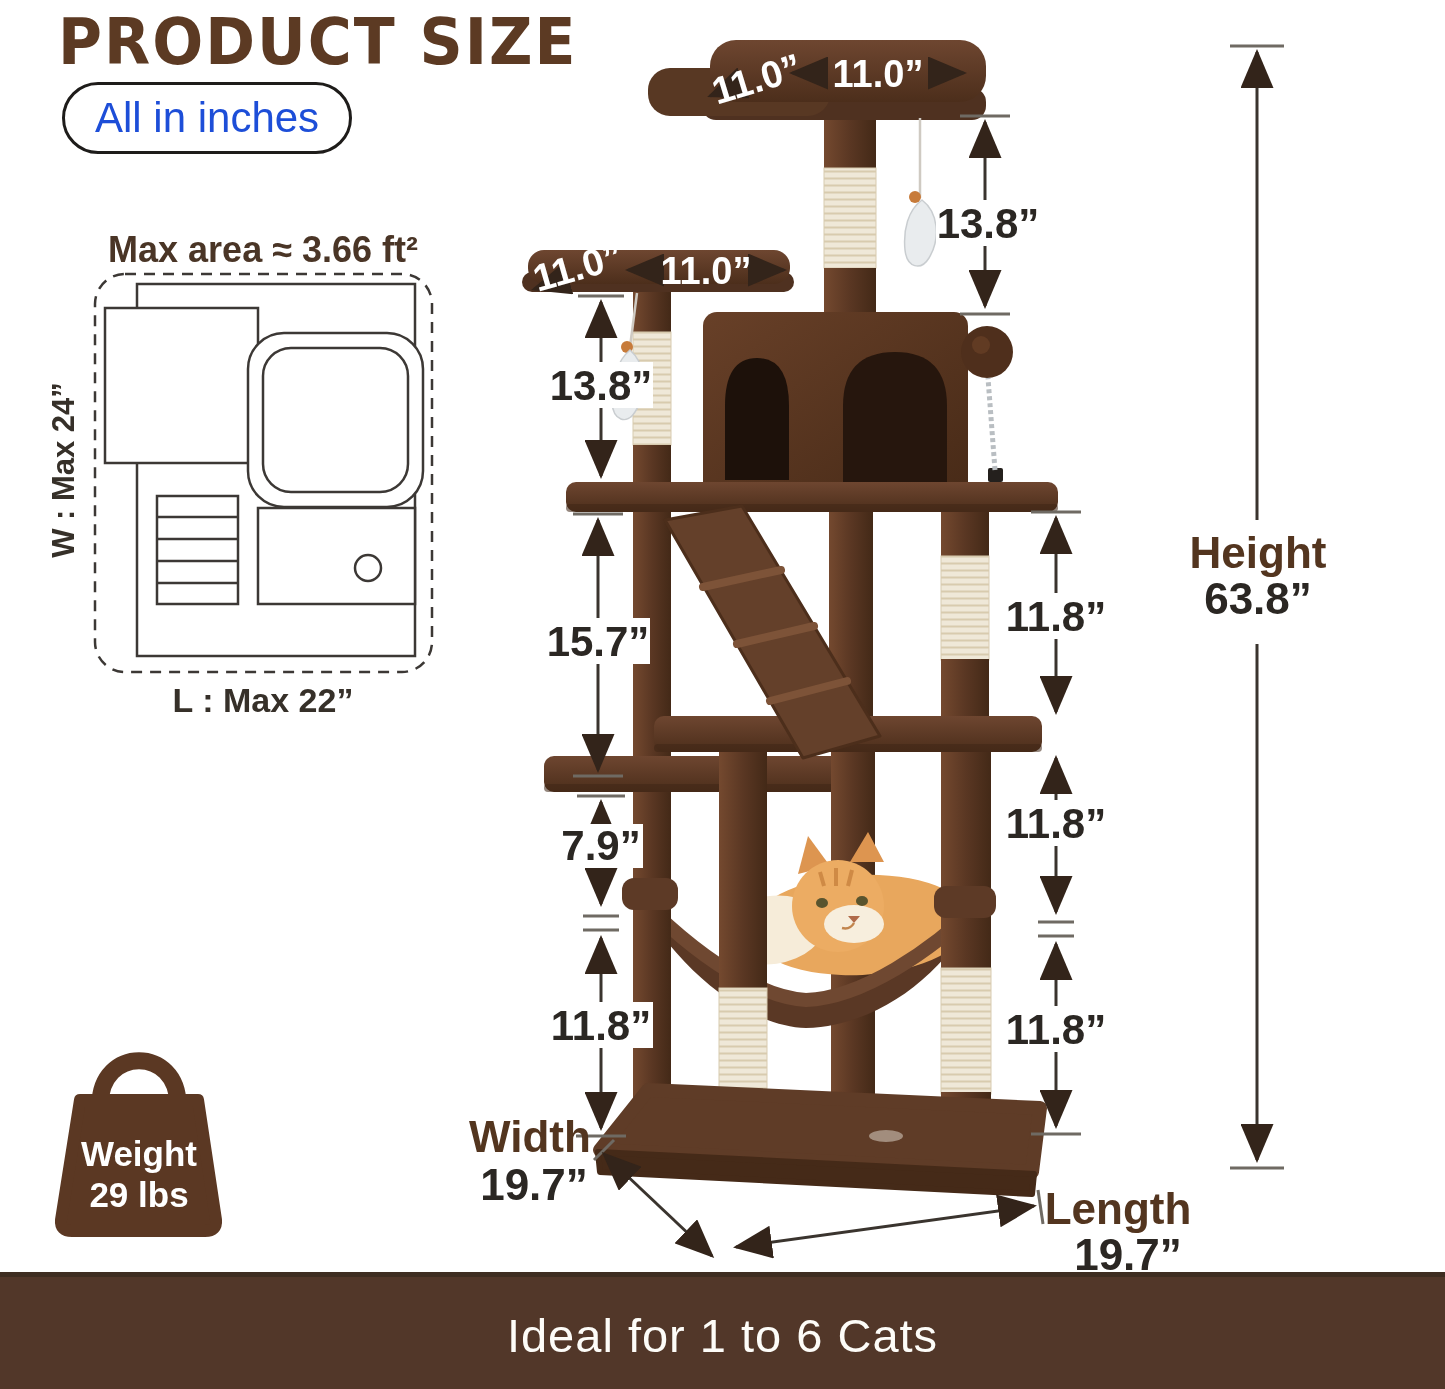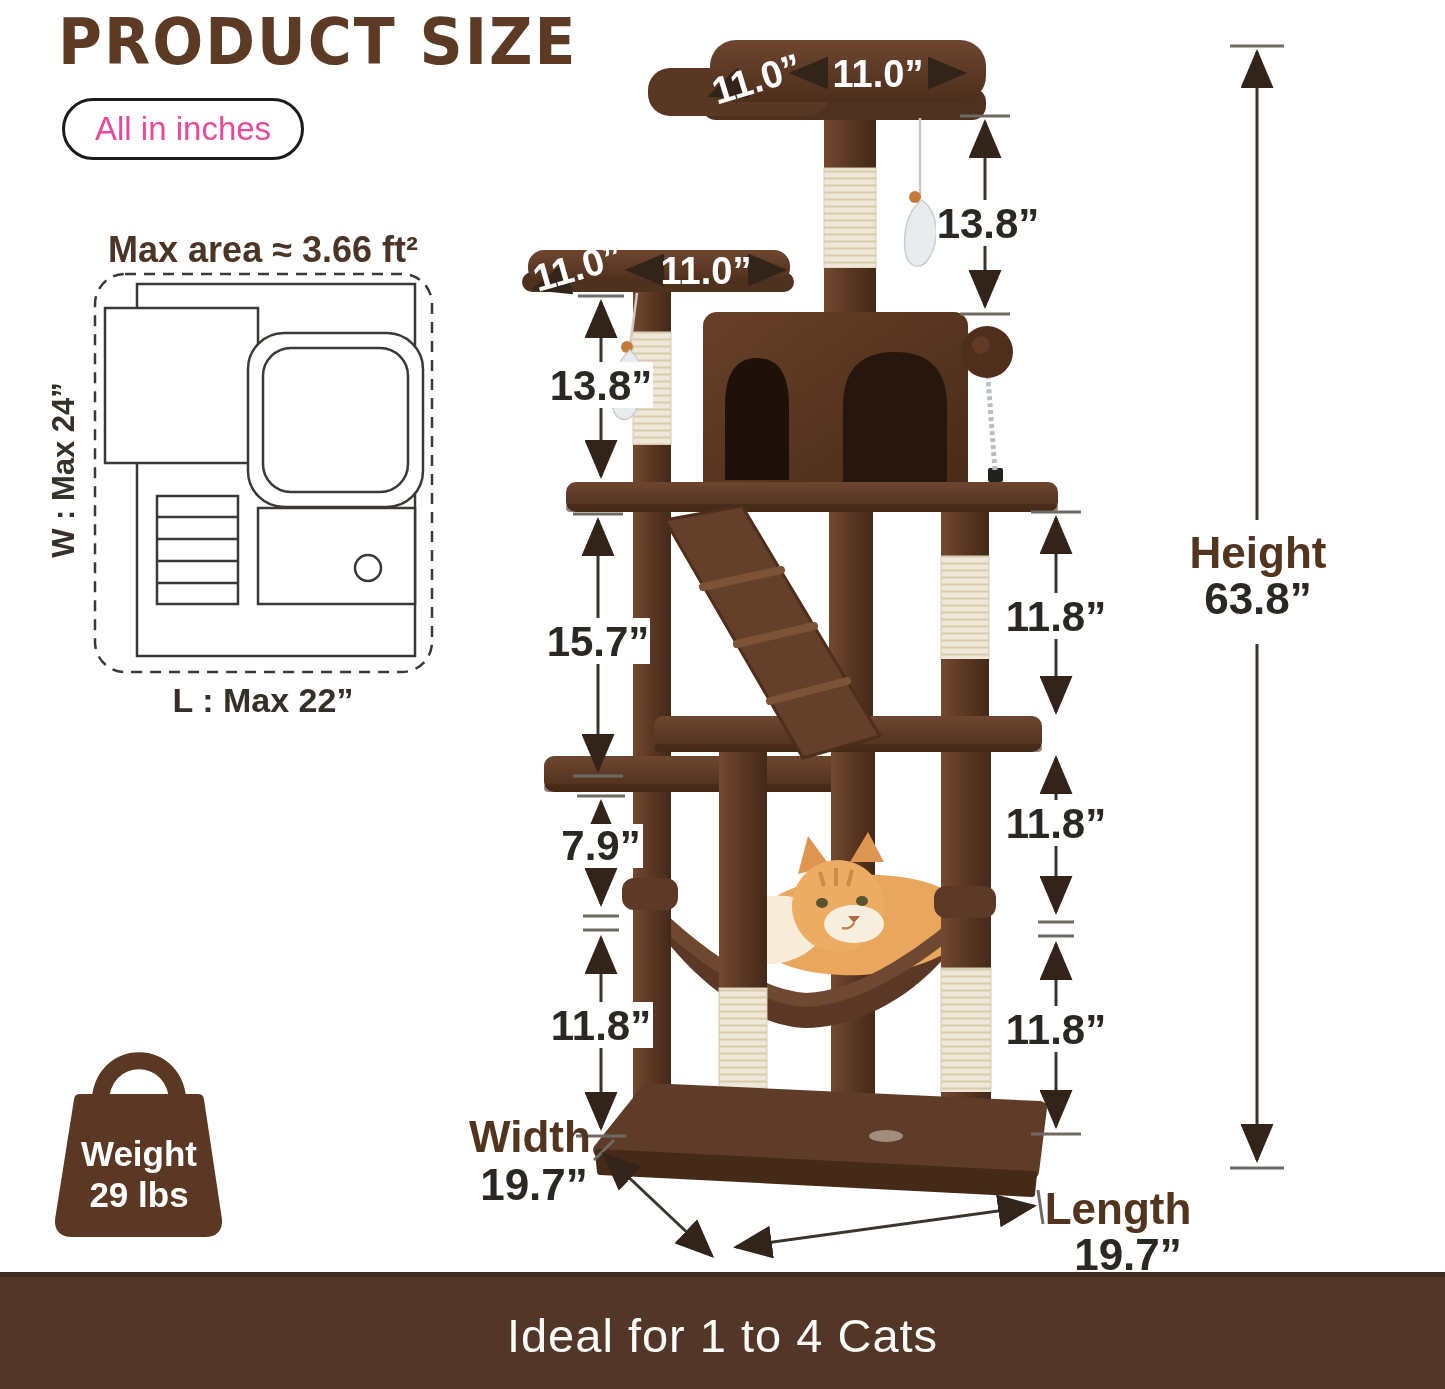--- a/index.html
+++ b/index.html
@@ -2,22 +2,22 @@
 <html><head>
 <meta charset="utf-8">
 <style>
   html,body{margin:0;padding:0;background:#ffffff;}
   body{width:1445px;height:1389px;position:relative;overflow:hidden;
        font-family:"Liberation Sans",sans-serif;}
   .abs{position:absolute;}
   #title{left:58px;top:4px;font-family:"DejaVu Sans",sans-serif;
          font-size:60px;font-weight:800;letter-spacing:2px;color:#5c3a23;
          transform:scaleY(1.08);transform-origin:top left;}
-  #unit-pill{left:62px;top:98px;border:3px solid #1e1c1a;border-radius:999px;
-             padding:9px 30px;font-size:33px;font-weight:500;color:#ec4899;background:#fff;}
+  #unit-pill{left:62px;top:82px;border:3px solid #1e1c1a;border-radius:999px;
+             padding:9px 30px;font-size:42px;font-weight:500;color:#1d4ed8;background:#fff;}
   #banner{left:0;top:1272px;width:1445px;height:117px;background:#523729;
           border-top:5px solid #3e2d21;display:flex;align-items:center;justify-content:center;}
   #banner-text{color:#fdfcf8;font-size:47px;font-weight:500;letter-spacing:1px;}
   svg{position:absolute;left:0;top:0;}
   .fp-line{fill:#ffffff;stroke:#3c3835;stroke-width:2.5px;}
   .fp-title{font:700 36px "Liberation Sans",sans-serif;fill:#4a3526;}
   .fp-side{font:600 31px "Liberation Sans",sans-serif;fill:#363029;}
   .dim{font:700 42px "Liberation Sans",sans-serif;fill:#2b2723;}
   .dimw{font:700 38px "Liberation Sans",sans-serif;fill:#ffffff;}
   .word{font:700 44px "Liberation Sans",sans-serif;fill:#53351f;}
@@ -260,14 +260,14 @@
 
   <g>
     <path d="M100,1105 C100,1046 178,1046 178,1105" fill="none" stroke="#5b3823" stroke-width="17"></path>
     <path d="M80,1100 L198,1100 L216,1220 Q217,1231 205,1231 L72,1231 Q60,1231 61,1220 Z" fill="#5b3823" stroke="#5b3823" stroke-width="12" stroke-linejoin="round"></path>
     <text class="bagtxt" x="139" y="1166" text-anchor="middle">Weight</text>
     <text class="bagtxt" x="139" y="1207" text-anchor="middle">29 lbs</text>
   </g>
 </svg>
 
 <div class="abs" id="banner">
-  <span id="banner-text">Ideal for 1 to 4 Cats</span>
+  <span id="banner-text">Ideal for 1 to 6 Cats</span>
 </div>
 
 </body></html>

